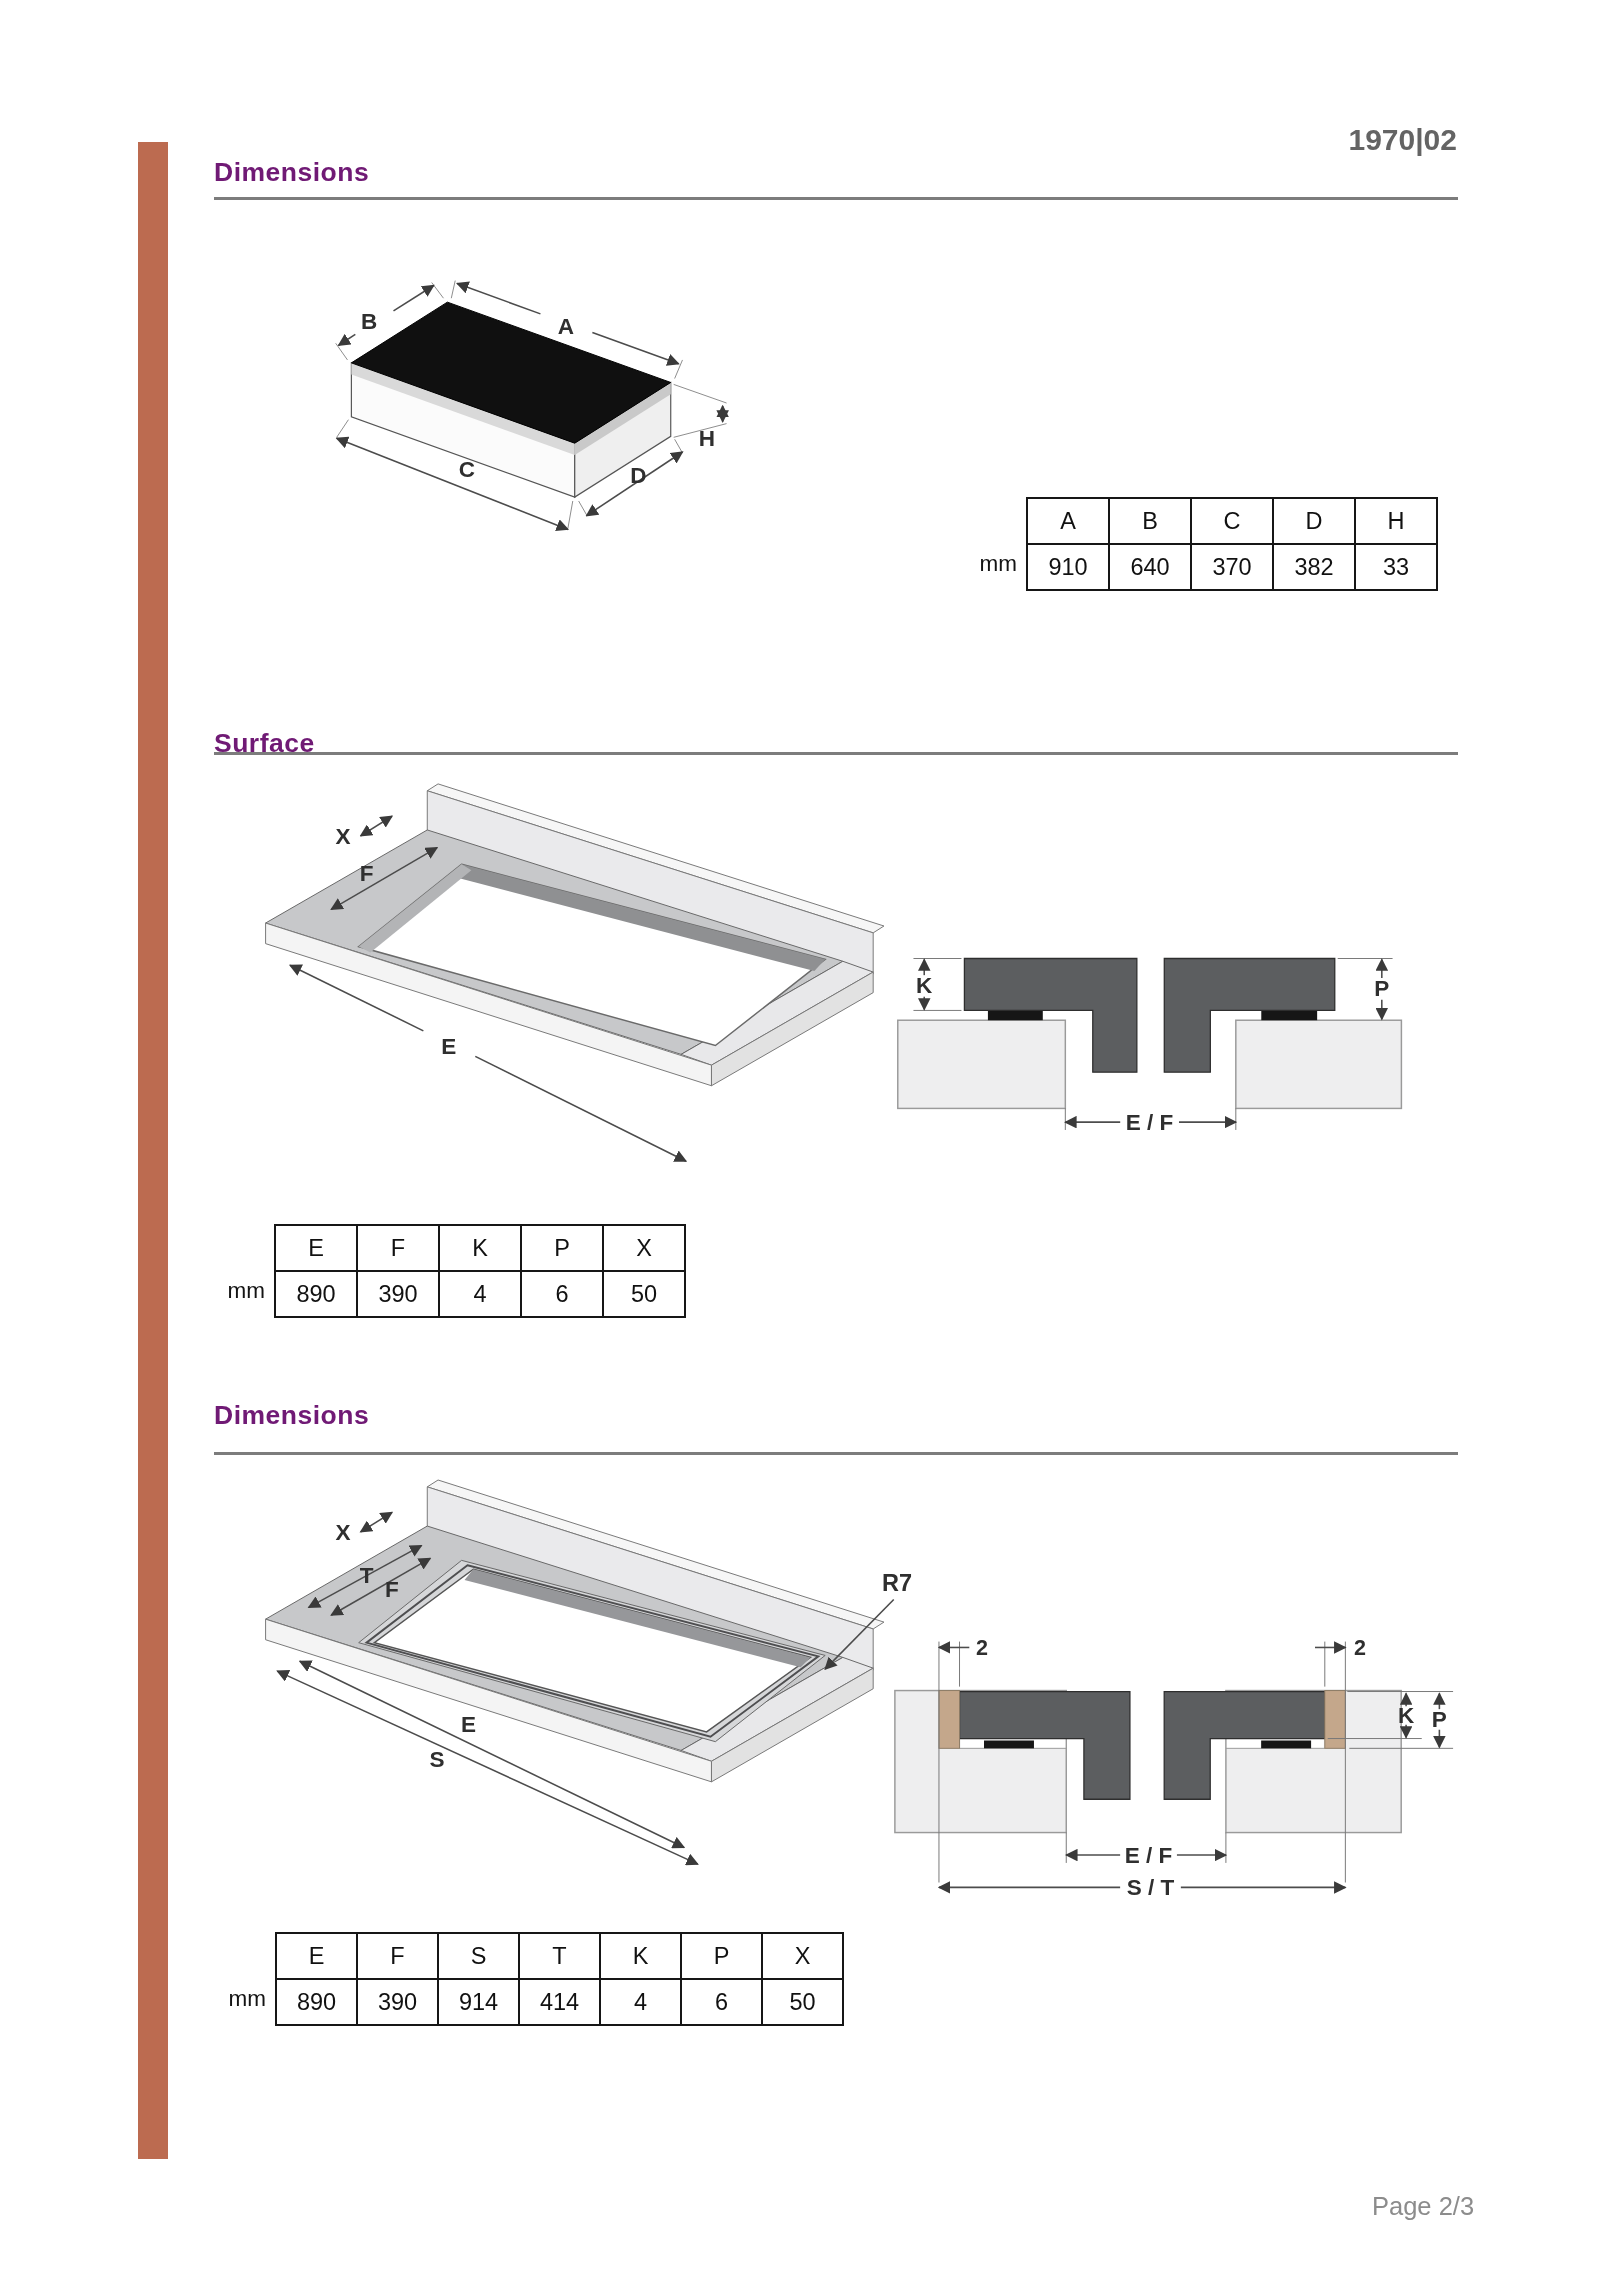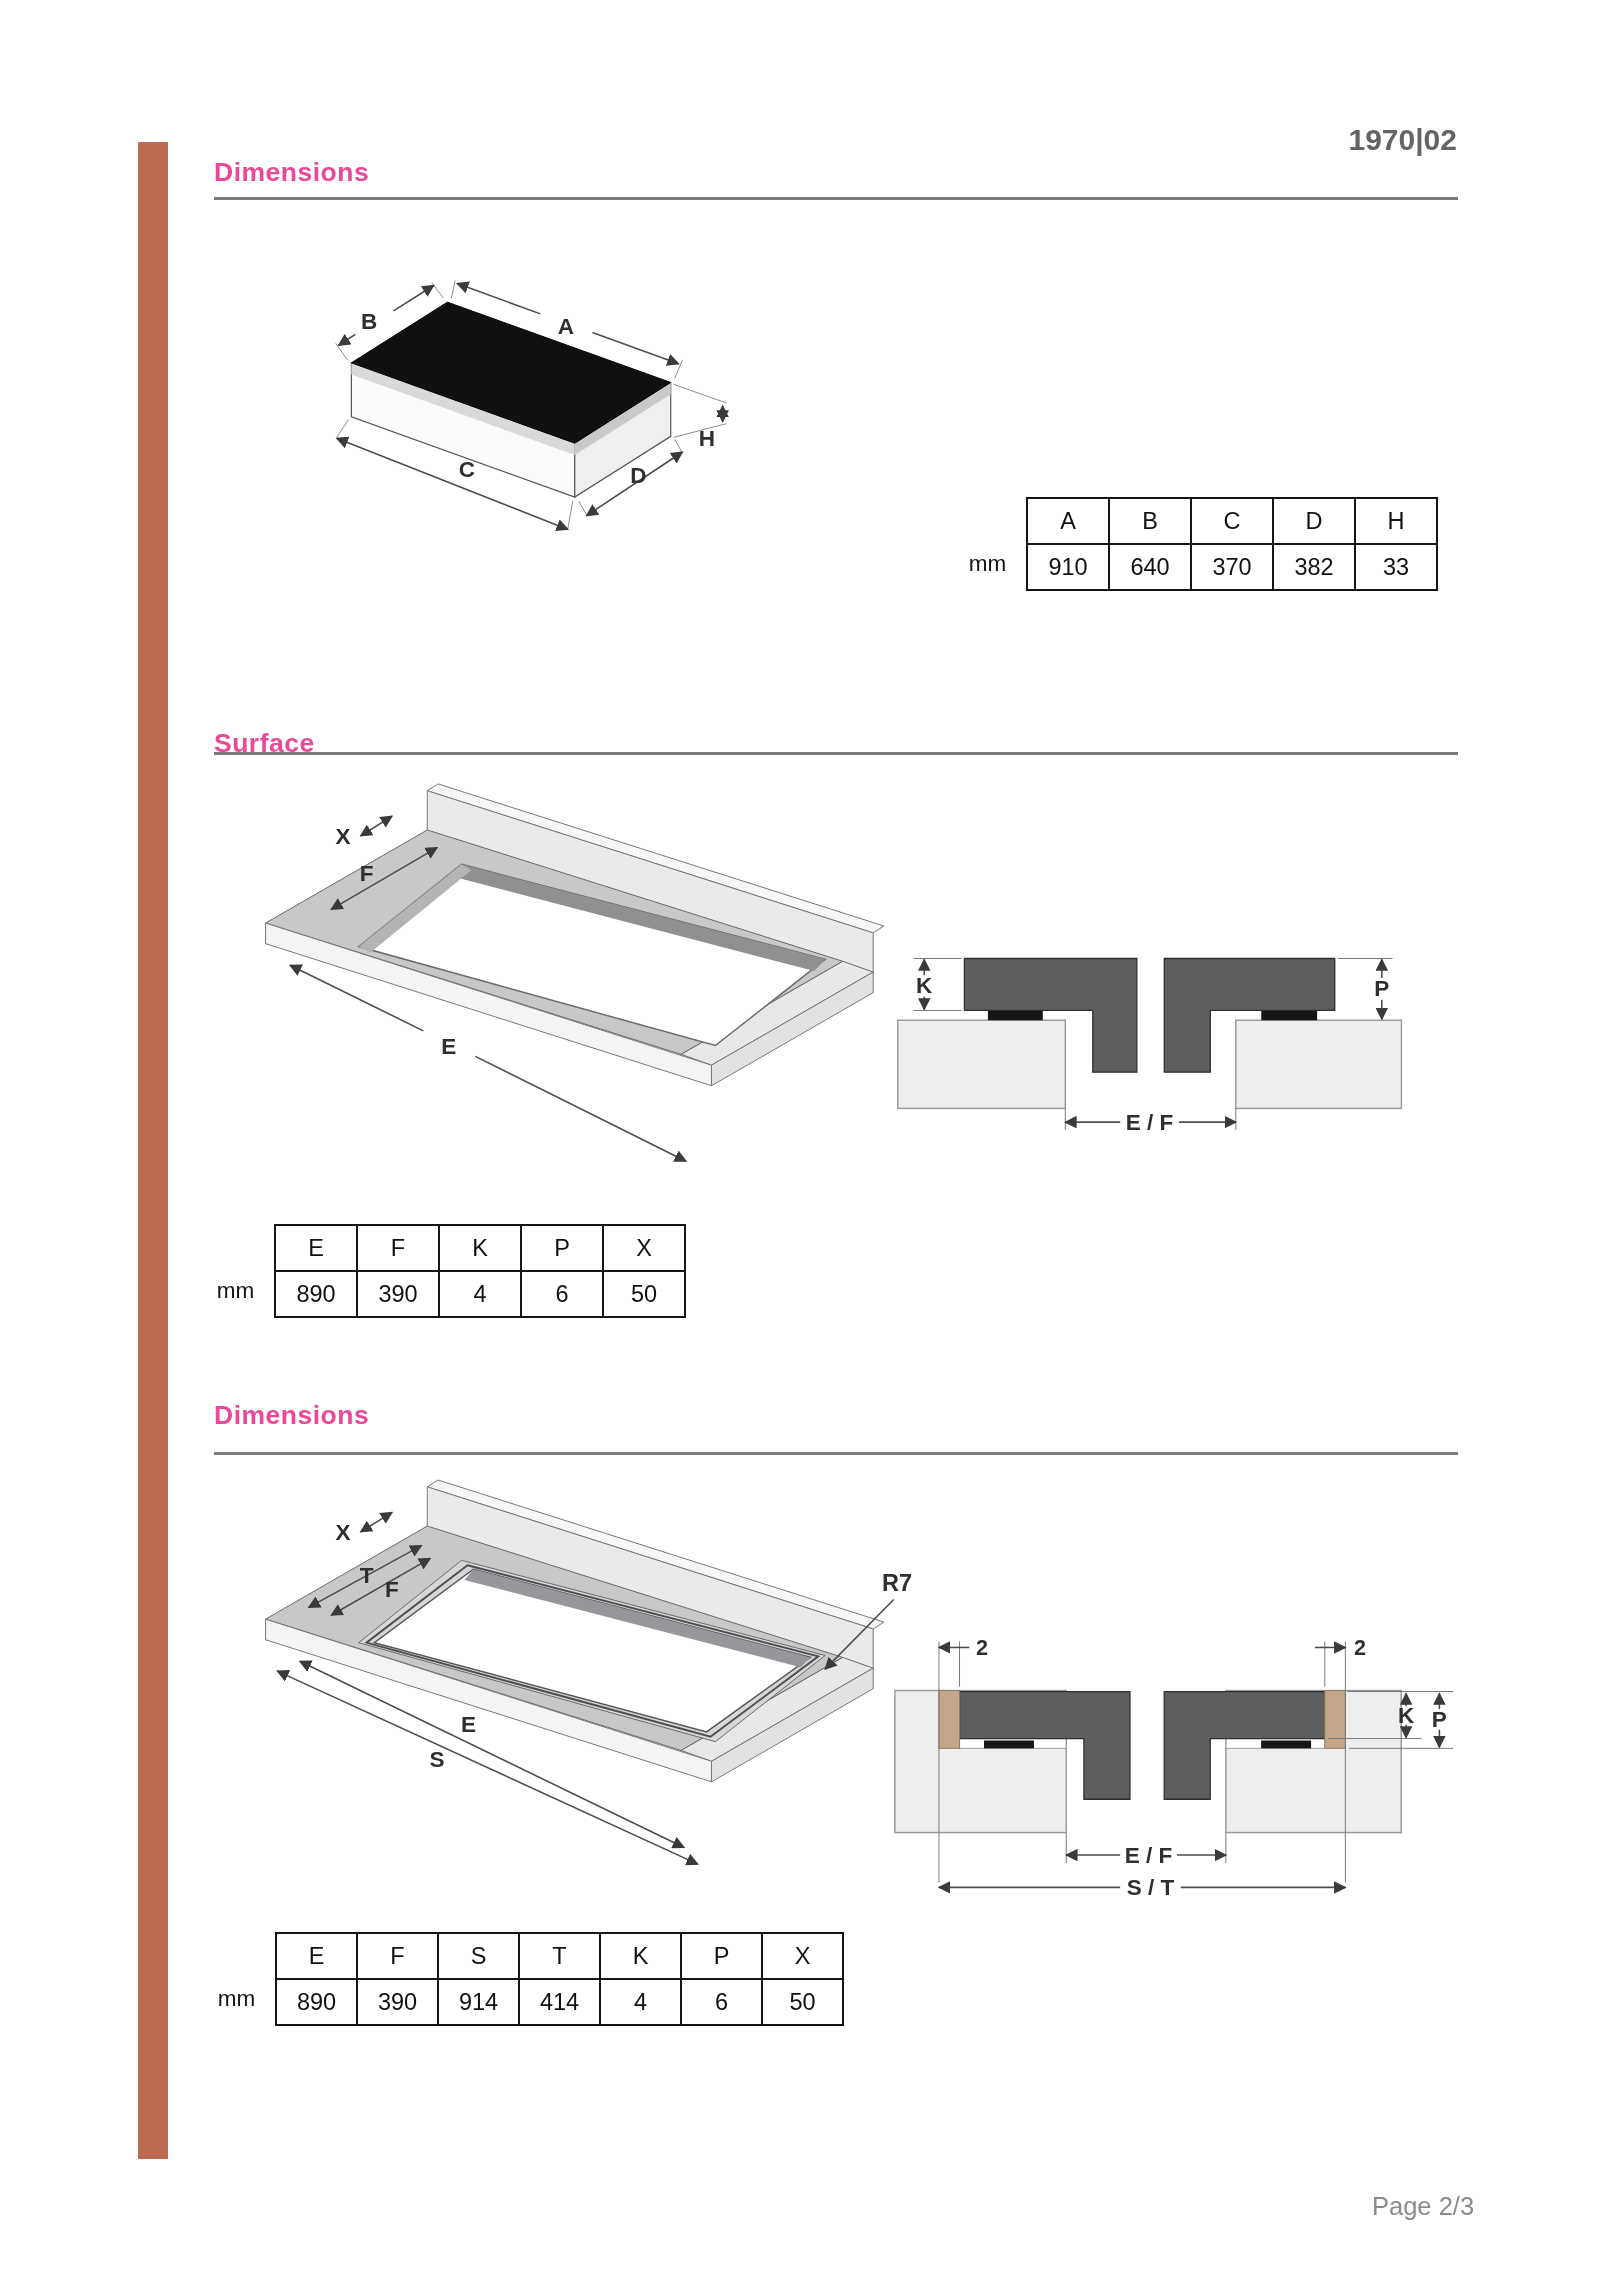--- a/index.html
+++ b/index.html
@@ -1,24 +1,24 @@
 <!DOCTYPE html>
 <html><head>
 <meta charset="utf-8">
 <style>
   html,body{margin:0;padding:0;background:#ffffff;}
   #page{position:relative;width:1621px;height:2293px;background:#ffffff;overflow:hidden;
         font-family:"Liberation Sans",sans-serif;}
   .abs{position:absolute;}
   .accent-bar{left:138px;top:142px;width:30px;height:2017px;background:#bc6b50;}
-  .sec-title{font-size:26.5px;font-weight:700;color:#ec4899;letter-spacing:0.5px;}
+  .sec-title{font-size:26.5px;font-weight:700;color:#701a75;letter-spacing:0.5px;}
   .rule{height:2.9px;background:#7c7c7c;left:214px;width:1244px;}
   .doc-number{left:1163px;top:123px;width:294px;text-align:right;font-size:30px;font-weight:700;color:#646464;}
   .page-indicator{left:1372px;top:2192px;width:189px;text-align:left;font-size:25.5px;color:#8c8c8c;}
-  .mm{width:59px;text-align:center;font-size:22.5px;color:#141414;}
+  .mm{width:59px;text-align:right;font-size:22.5px;color:#141414;}
   table.dim-table{position:absolute;border-collapse:collapse;background:#fff;}
   table.dim-table th,table.dim-table td{border:2px solid #161616;width:80px;height:44px;
         padding:0;text-align:center;vertical-align:middle;font-size:23.5px;font-weight:400;color:#111;}
   table.dim-table.cols7 th,table.dim-table.cols7 td{width:79px;}
   svg text{font-family:"Liberation Sans",sans-serif;font-weight:700;font-size:23px;fill:#2f2f2f;}
   svg text.small{font-size:22px;}
   svg text.big{font-size:24px;}
   .dim-line{stroke:#4c4c4c;stroke-width:1.6;fill:none;}
   .ext-line{stroke:#8b8b8b;stroke-width:1;fill:none;}
   .thin{stroke:#777;stroke-width:1;fill:none;}

